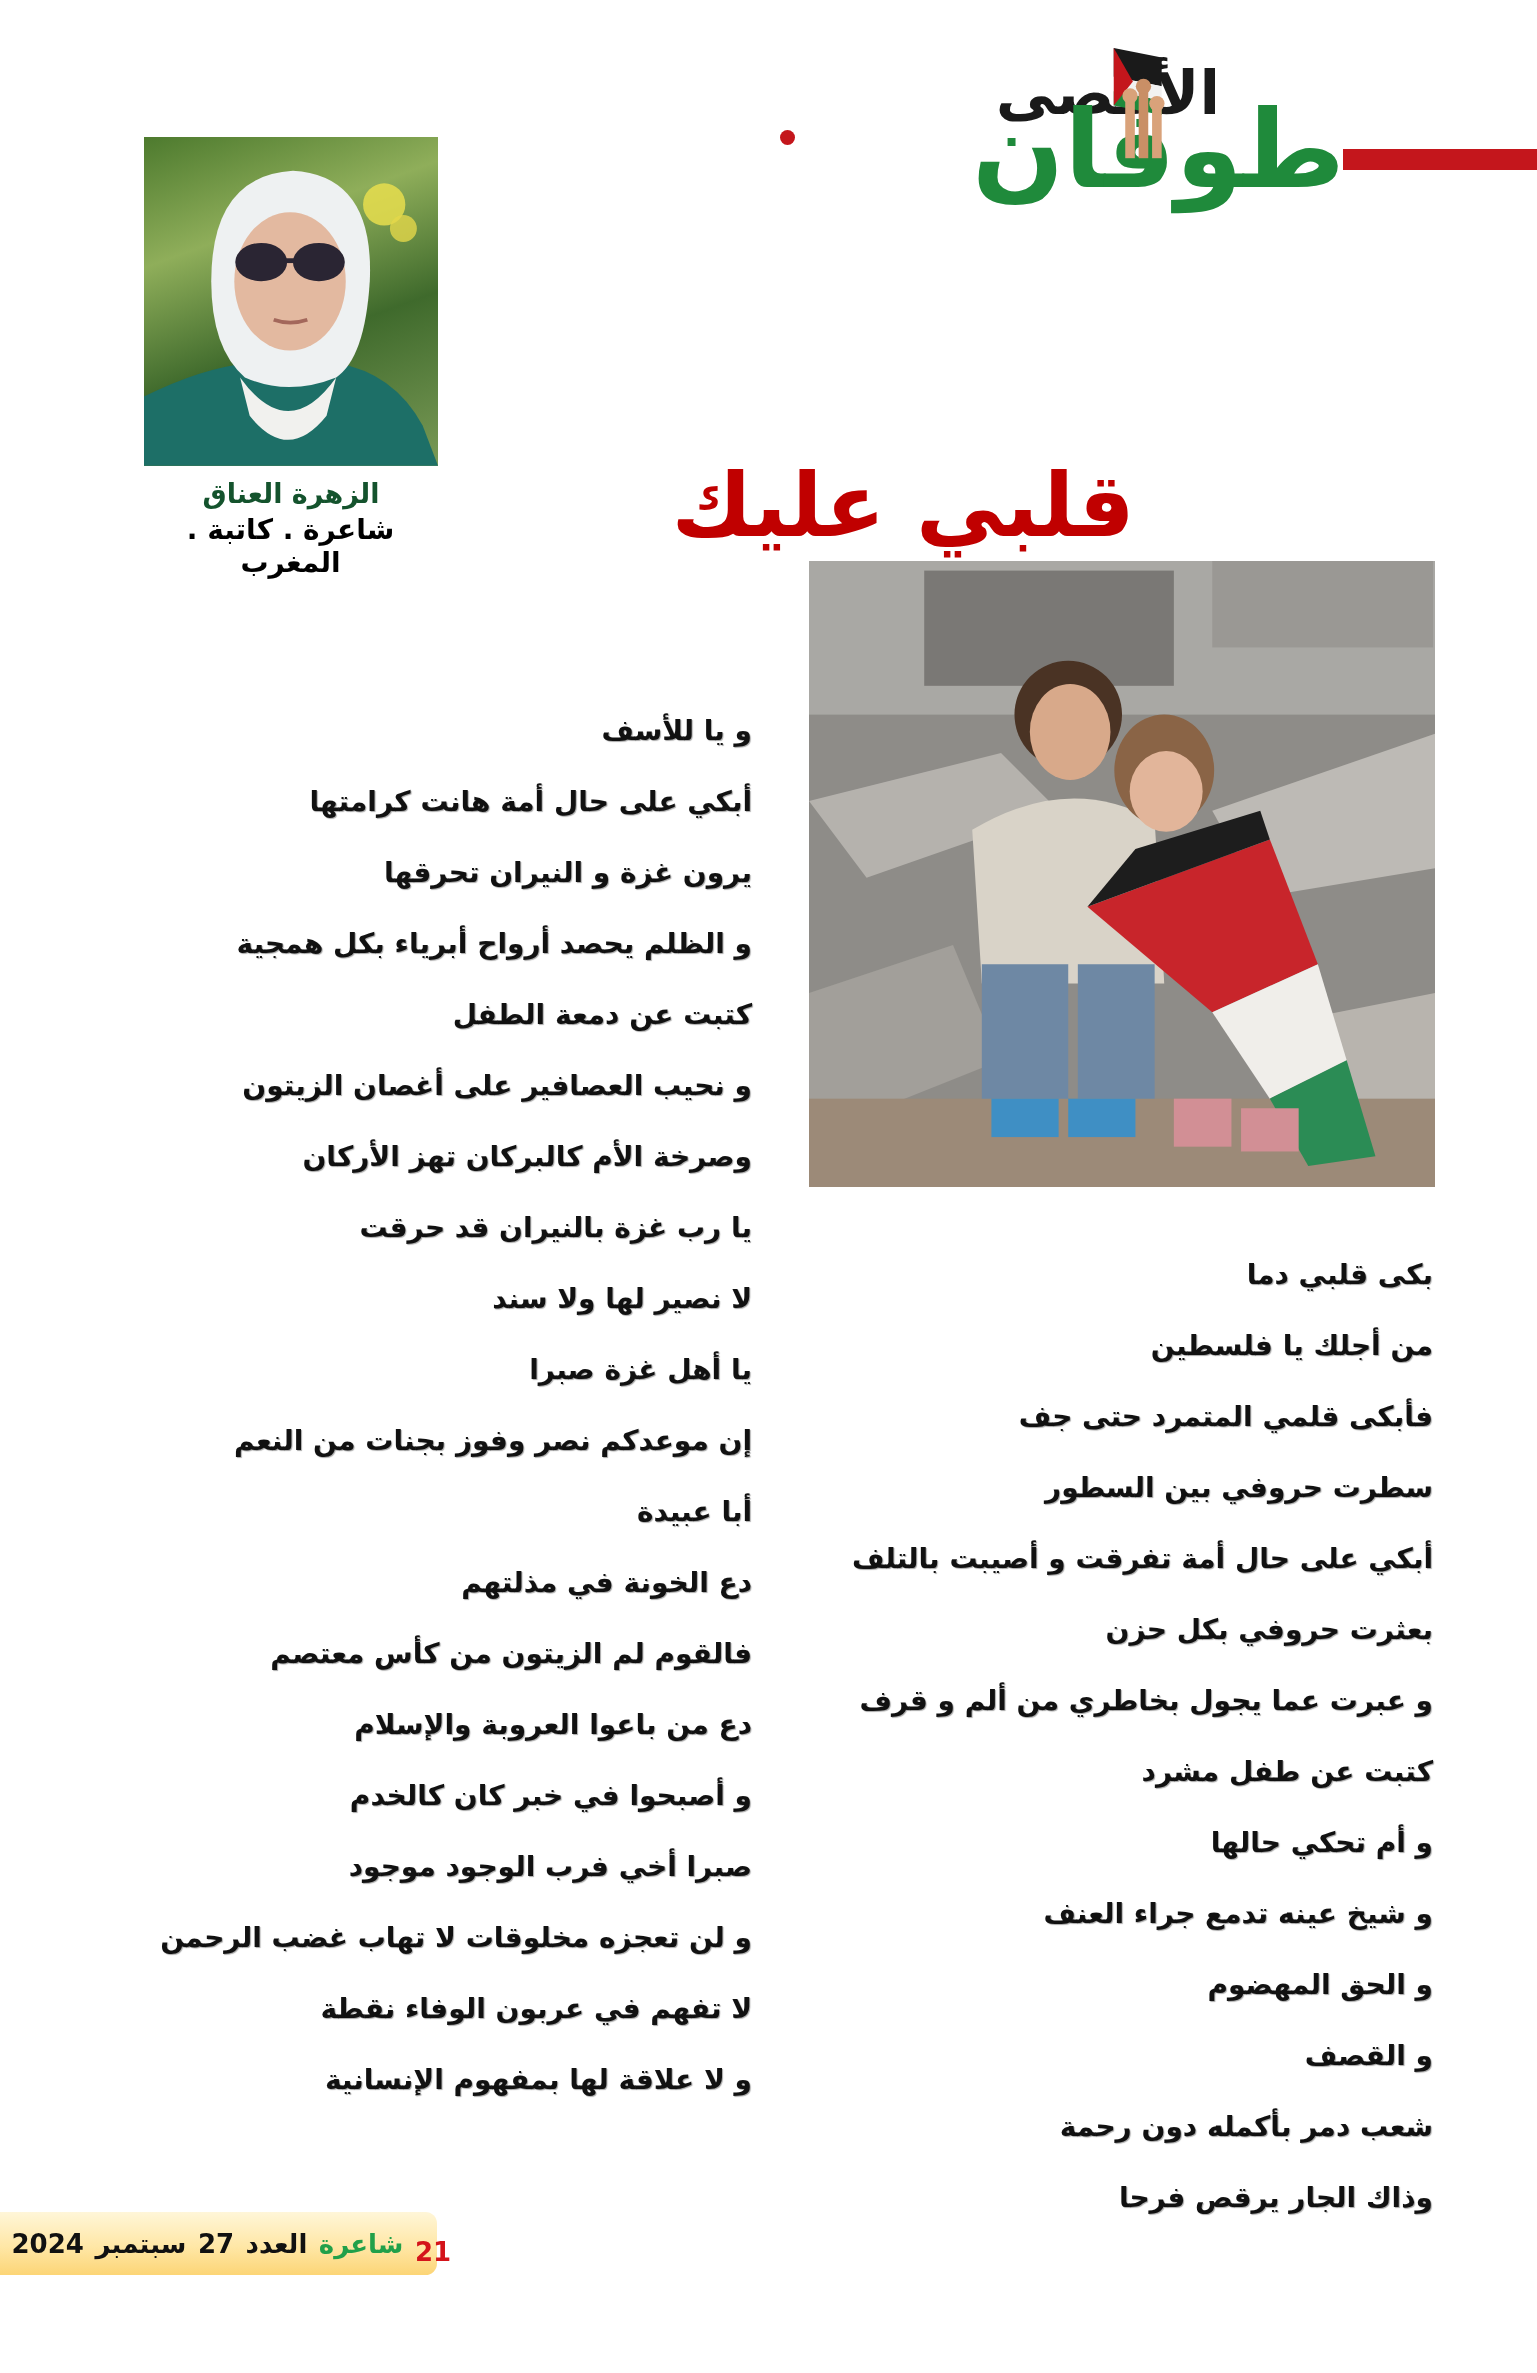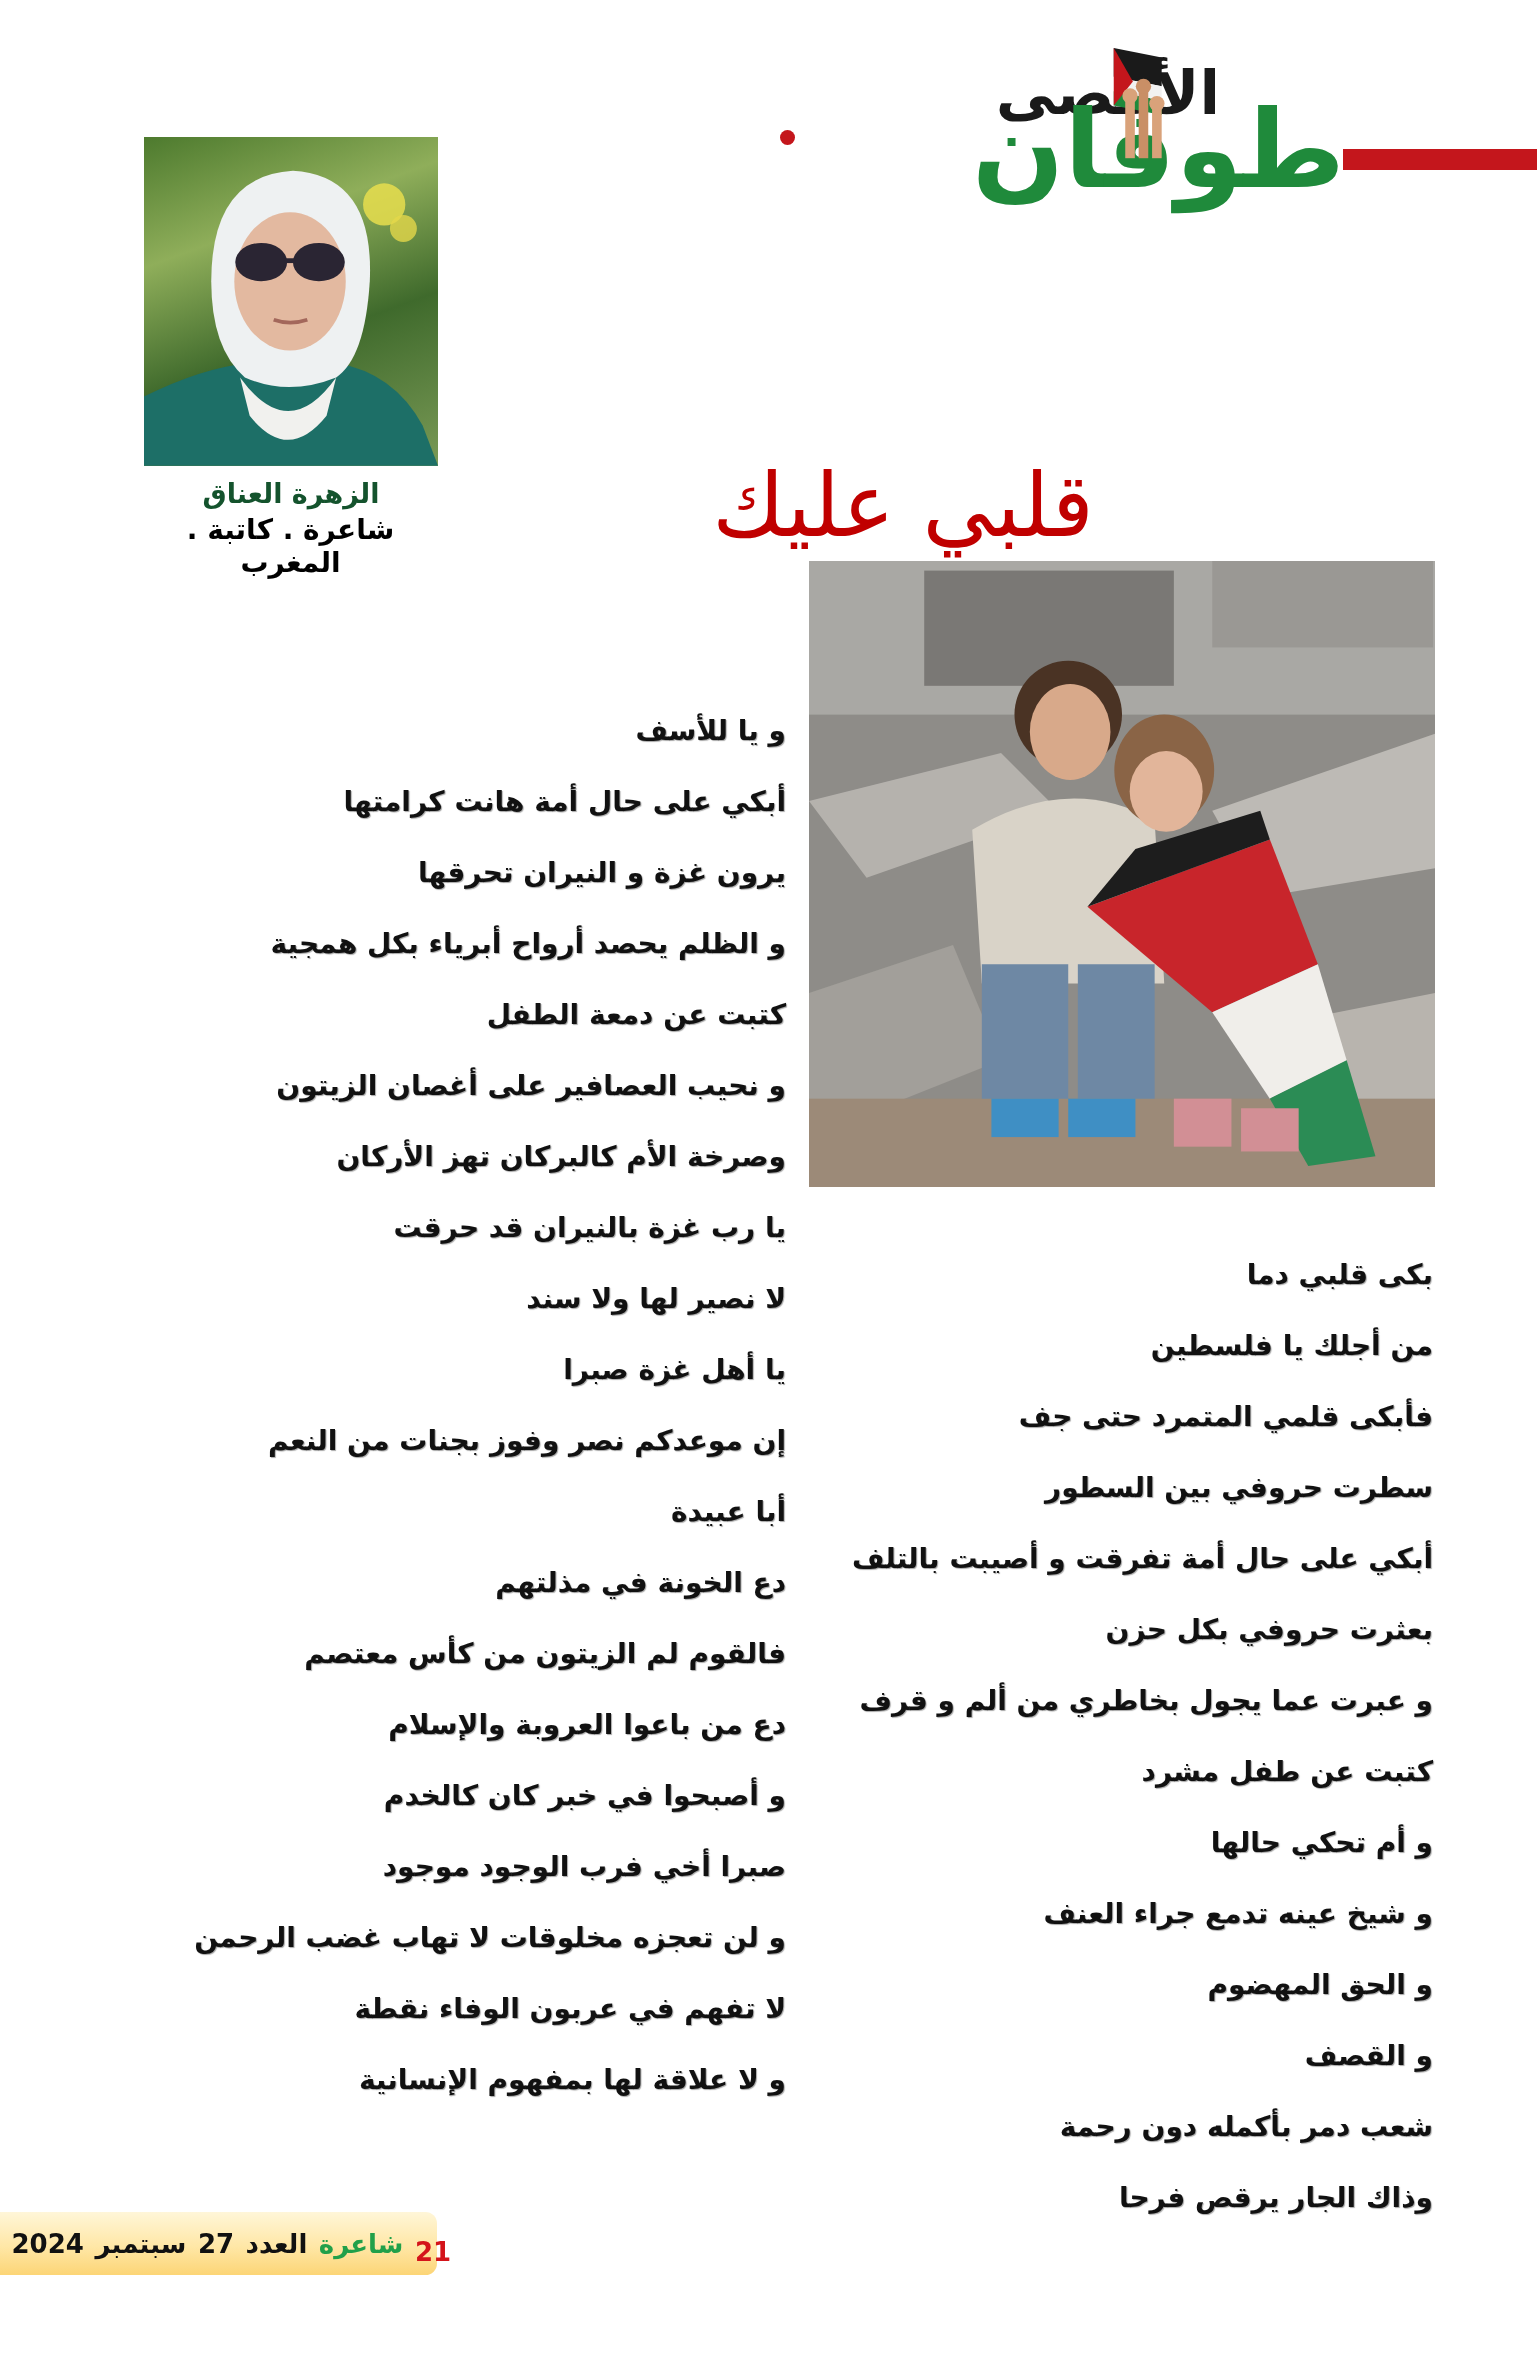--- a/index.html
+++ b/index.html
@@ -21,30 +21,30 @@
   
   .author-photo { position: absolute; left: 144px; top: 137px; width: 294px; height: 329px;
                   background: linear-gradient(160deg,#4d7a2e 0%,#8fae5a 30%,#3f6a2c 60%,#7a9a56 100%); overflow: hidden; }
   .author-name { position: absolute; left: 144px; width: 294px; top: 478px; text-align: center; direction: rtl;
                  font-weight: bold; font-size: 27px; color: #14532d; }
   .author-role { position: absolute; left: 134px; width: 313px; top: 513px; text-align: center; direction: rtl;
                  font-weight: bold; font-size: 28px; color: #000000; }
 
   
   .title { position: absolute; left: 663px; width: 480px; top: 399px; text-align: center; direction: rtl;
-           font-family: "DejaVu Sans", sans-serif; font-weight: normal; font-size: 88px; color: #c00000; line-height: 1.1; }
+           font-family: "DejaVu Sans", sans-serif; font-weight: bold; font-size: 88px; color: #c00000; line-height: 1.1; }
 
   
   .hero { position: absolute; left: 809px; top: 561px; width: 626px; height: 626px; background: #8d8c88; overflow: hidden; }
 
   
   .col { position: absolute; direction: rtl; text-align: right; margin: 0; padding: 0; list-style: none; }
   .col li { font-weight: bold; font-size: 28px; line-height: 70px; height: 71px; white-space: nowrap;
             text-shadow: 1px 1px 1px rgba(0,0,0,0.35); }
-  .col-left { right: 751px; top: 696px; width: 615px; }
+  .col-left { right: 785px; top: 696px; width: 615px; }
   .col-right { right: 104px; top: 1240px; width: 634px; }
 
   
   .footer { position: absolute; left: 0; top: 2212px; width: 437px; height: 63px; border-radius: 0 11.5px 11.5px 0;
             background: linear-gradient(180deg,#fff6d8 0%,#ffe7a6 55%,#fcd576 100%);
             display: flex; align-items: center; justify-content: flex-end; padding-right: 0; direction: rtl; }
   .footer span { font-family: "DejaVu Sans", sans-serif; font-weight: bold; font-size: 26px; margin-left: 11.5px; }
   .f-num { color: #d4141a; margin-right: 21px; margin-top: 17px; }
   .f-brand { color: #21a04a; }
   .f-txt { color: #111; }

